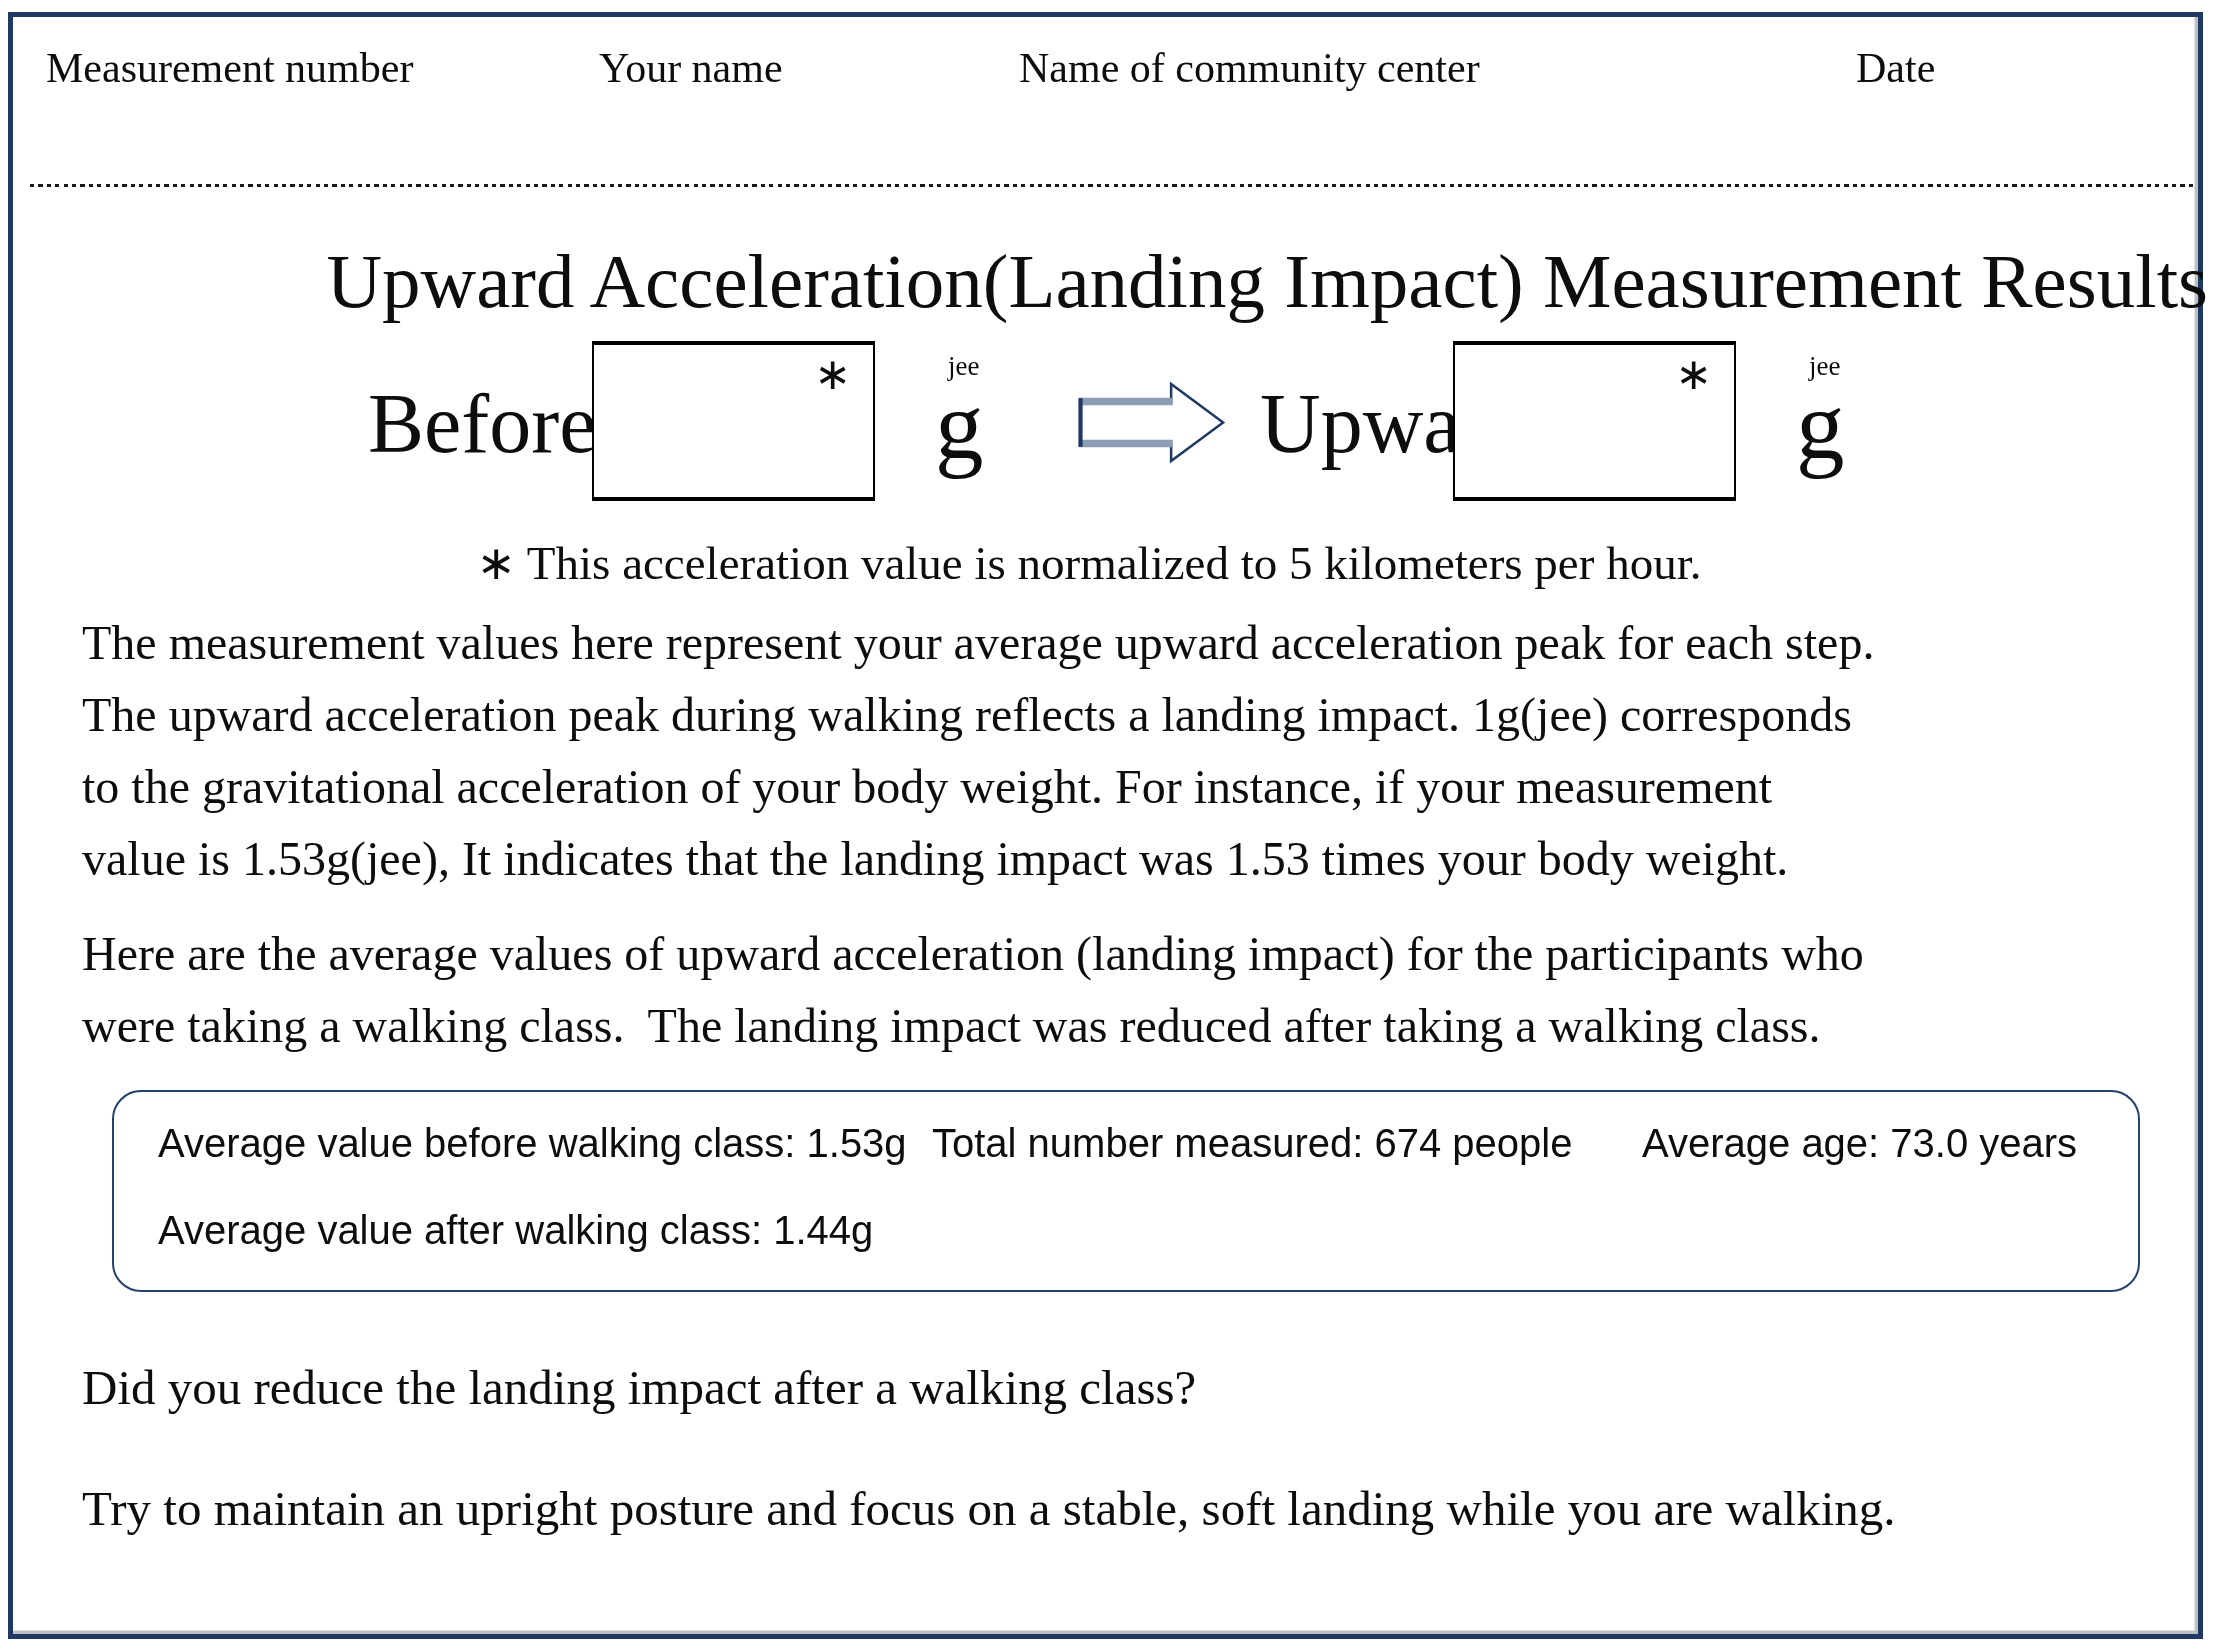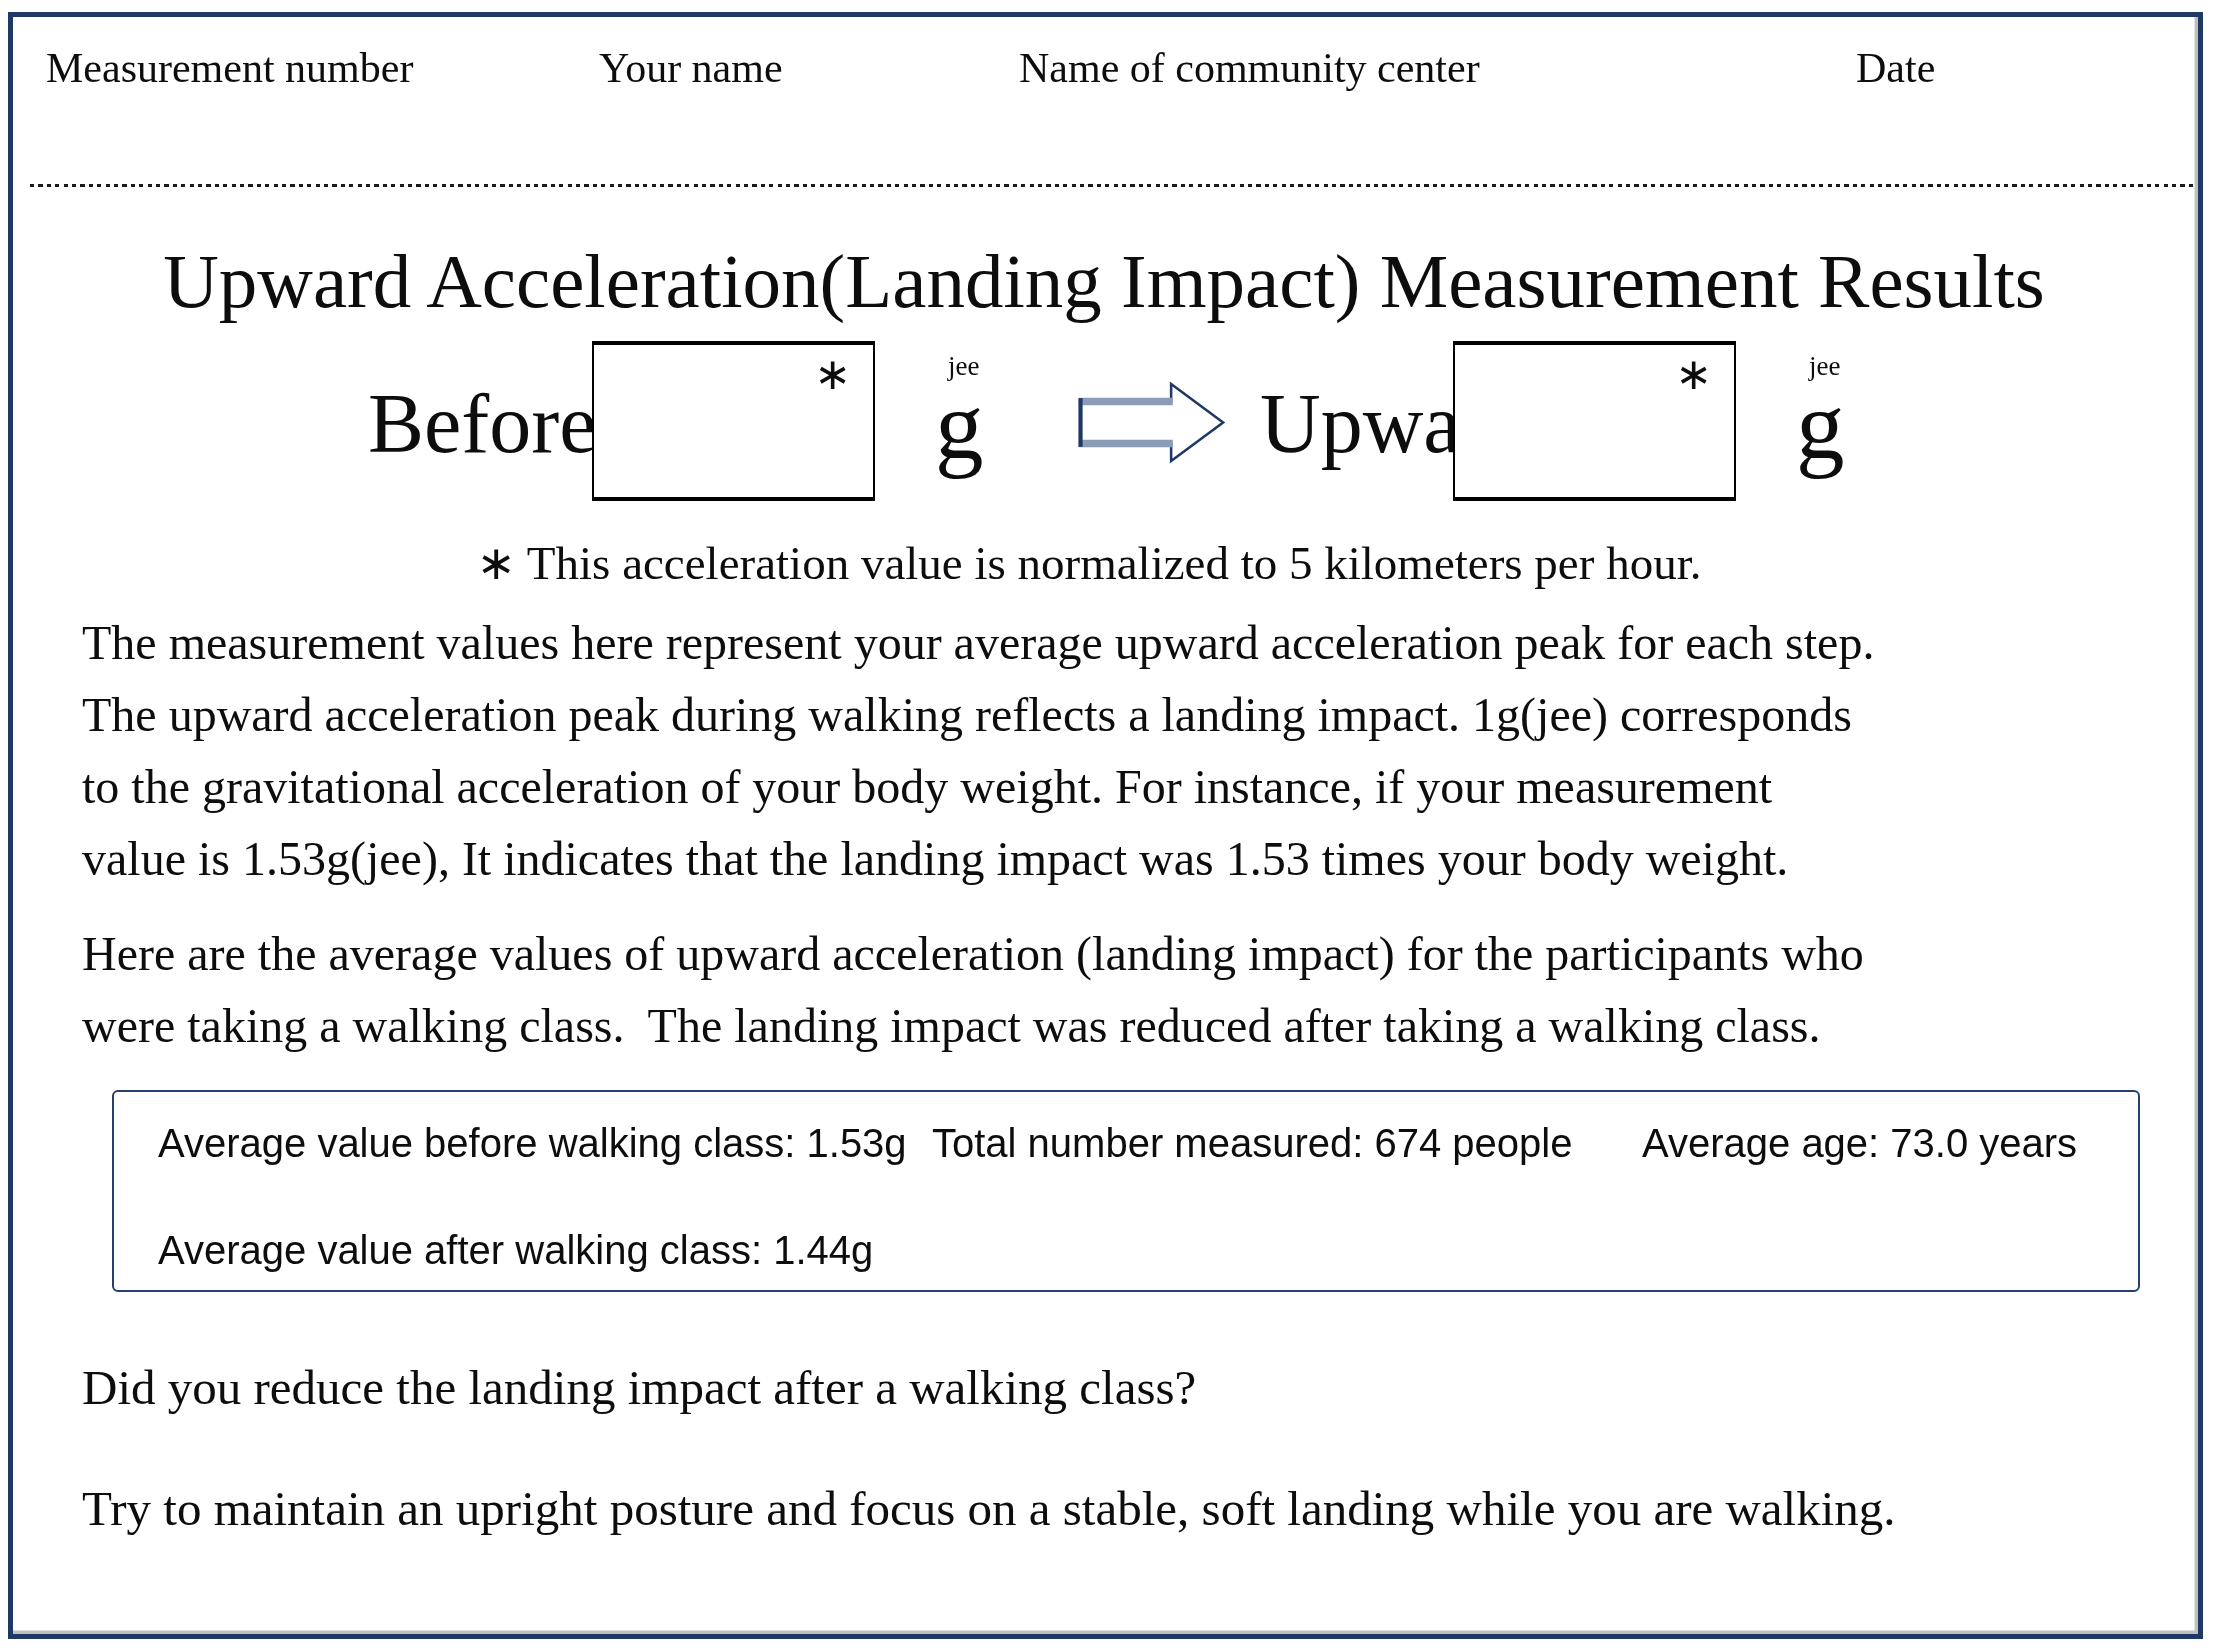--- a/index.html
+++ b/index.html
@@ -30,21 +30,21 @@
     position: absolute;
     left: 30px; top: 184px;
     width: 2163px; height: 2.5px;
     background: repeating-linear-gradient(to right, #1a1a1a 0 4.2px, transparent 4.2px 8.4px);
   }
 
   
   .doc-title {
     position: absolute;
     left: 0; top: 237px; width: 2208px;
-    text-align: center;
+    text-align: right;
     font-size: 77px;
     white-space: nowrap;
   }
 
   
   .ba-label {
     position: absolute;
     top: 375px;
     font-size: 84px;
     white-space: nowrap;
@@ -101,26 +101,26 @@
   }
   .par-1 { top: 607px; }
   .par-2 { top: 918px; }
 
   
   .summary-box {
     position: absolute;
     left: 112px; top: 1090px;
     width: 2028px; height: 202px;
     border: 2.5px solid #24406e;
-    border-radius: 6px;
+    border-radius: 29px;
     background: #fff;
     padding: 29px 12px 0 44px;
     display: flex;
     flex-direction: column;
-    gap: 62px;
+    gap: 42px;
     font-family: "Liberation Sans", sans-serif;
   }
   .summary-row { display: flex; font-size: 40px; white-space: nowrap; }
   .summary-row .c1 { width: 774px; }
   .summary-row .c2 { width: 710px; }
 
   
   .question {
     position: absolute;
     left: 82px;

